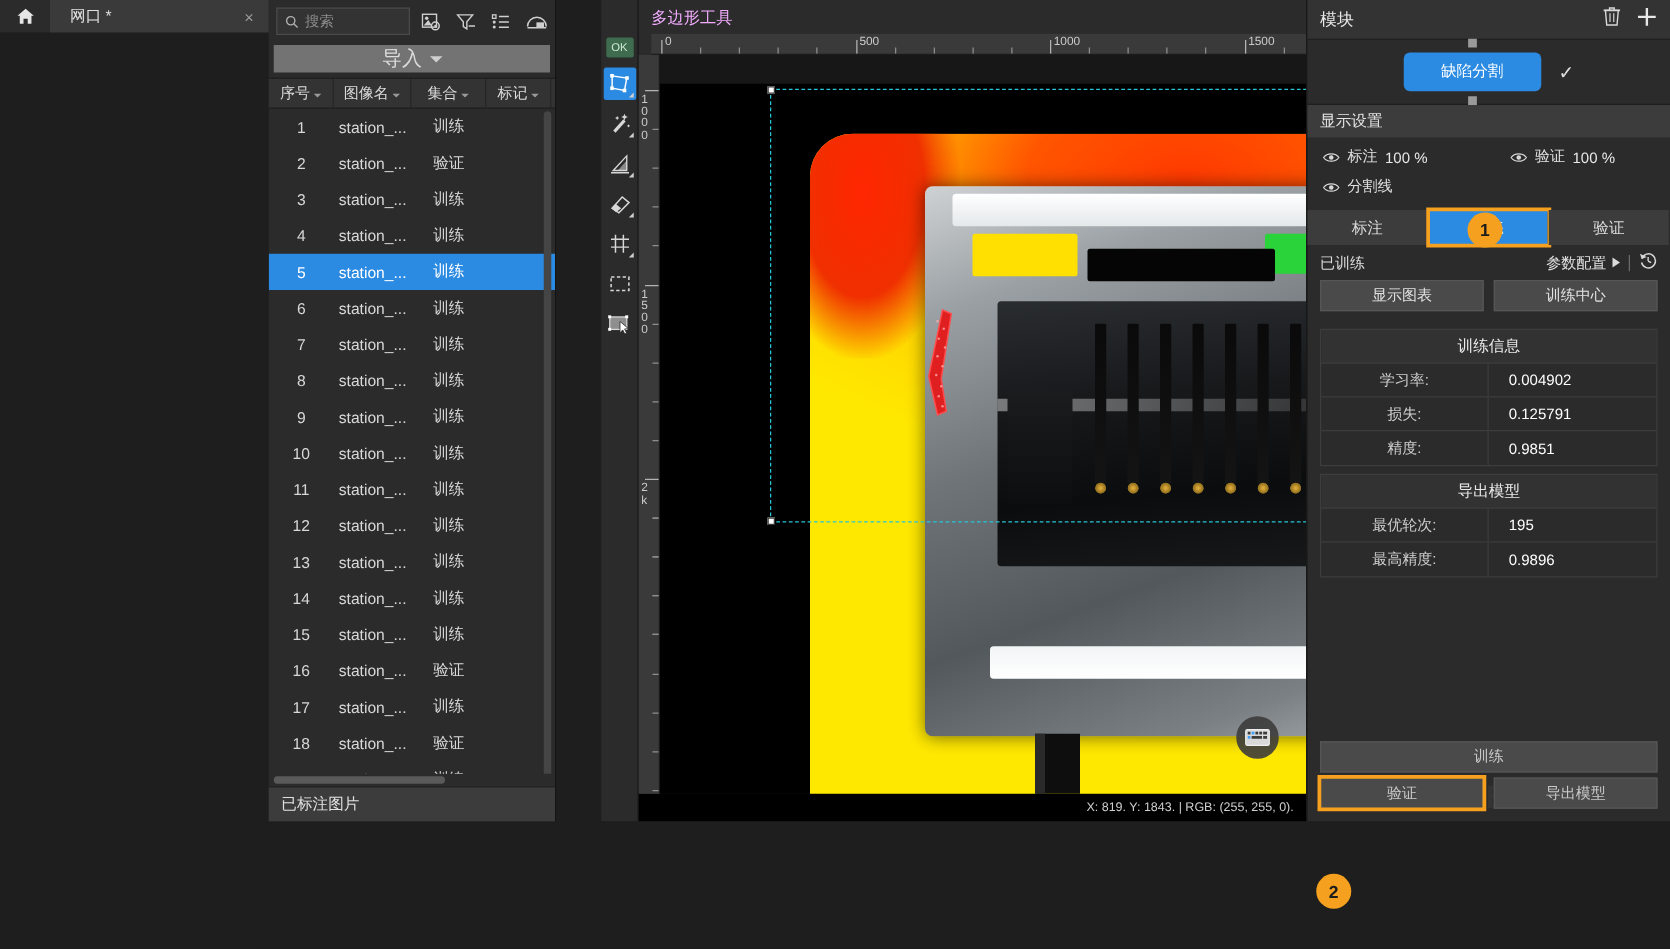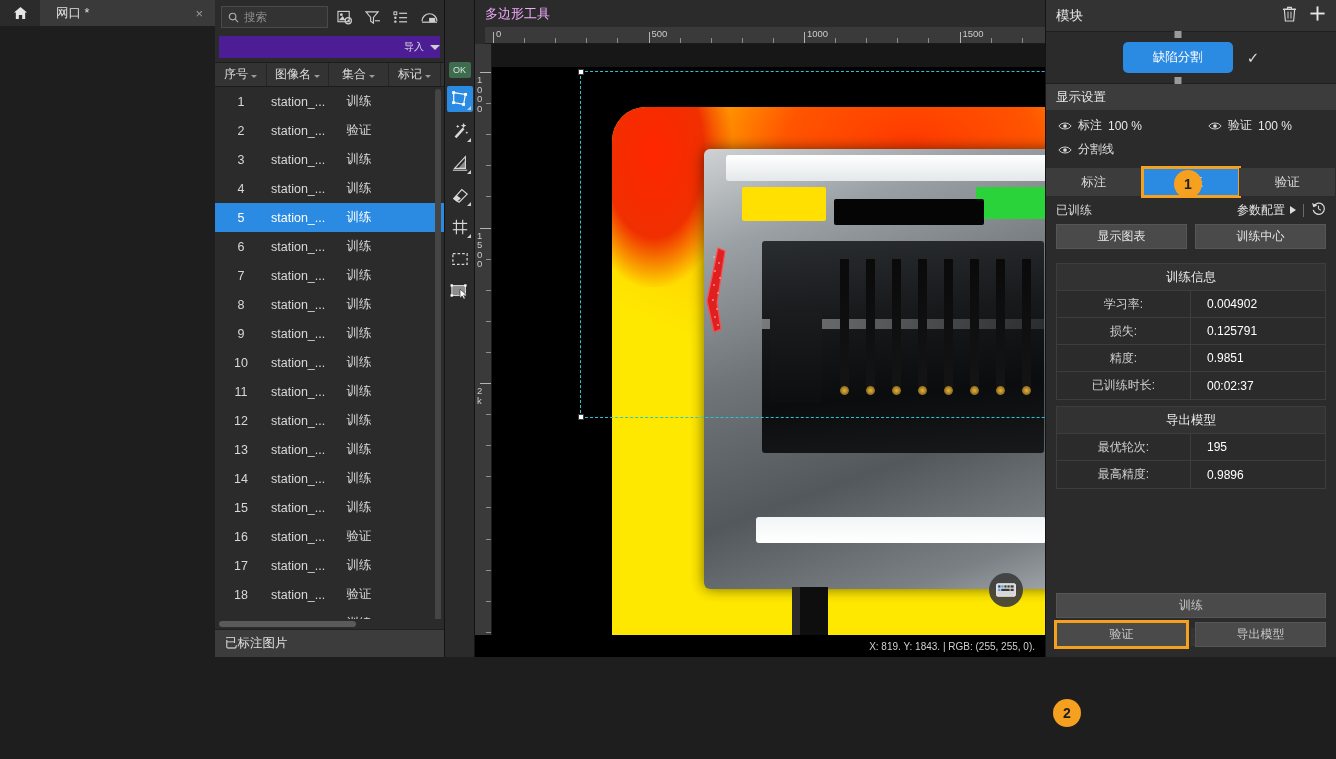--- a/index.html
+++ b/index.html
@@ -37,23 +37,23 @@
   }
   .search-row { display: flex; align-items: center; padding: 6px 4px 6px 6px; gap: 6px; }
   .searchbox {
     flex: 1; height: 22px; background: #333; border: 1px solid #4a4a4a;
     display: flex; align-items: center; padding: 0 6px; gap: 5px;
   }
   .searchbox .ph { font-size: 11.5px; color: #8d8d8d; }
   .icon-btn { width: 22px; height: 22px; display: flex; align-items: center; justify-content: center; }
 
   .import-bar {
-    margin: 2px 4px 4px 4px; height: 22px; background: #4c1d95;
-    display: flex; align-items: center; justify-content: flex-end; gap: 6px;
-    font-size: 10px; color: #dcdcdc;
+    margin: 2px 4px 4px 4px; height: 22px; background: #737373;
+    display: flex; align-items: center; justify-content: center; gap: 6px;
+    font-size: 16px; color: #dcdcdc;
   }
   .caret-down { width: 0; height: 0; border-left: 5px solid transparent; border-right: 5px solid transparent; border-top: 5px solid #cfcfcf; }
 
   .tbl-head {
     display: flex; height: 25px; align-items: stretch;
     background: #333; border-top: 1px solid #1c1c1c; border-bottom: 1px solid #1c1c1c;
     font-size: 12px; color: #dcdcdc;
   }
   .th { display: flex; align-items: center; justify-content: center; gap: 3px;
         border-right: 1px solid #262626; }
@@ -81,21 +81,21 @@
   .progress-wrap { padding: 8px 10px 10px 10px; background: #2b2b2b; }
   .progress {
     height: 18px; background: #2b8ae2; border-radius: 9px;
     display: flex; align-items: center; justify-content: center;
     font-size: 11.5px; color: #fff;
   }
 
   
   .toolstrip {
     width: 30px; flex: 0 0 30px; background: #2b2b2b; display: flex; flex-direction: column;
-    align-items: center; padding-top: 62px; gap: 6px; border-right: 1px solid #141414;
+    align-items: center; padding-top: 30px; gap: 6px; border-right: 1px solid #141414; margin-left: 36px;
   }
   .ok-chip {
     width: 22px; height: 16px; background: #3f6b4f; color: #cfe8d6; font-size: 9px;
     display: flex; align-items: center; justify-content: center; border-radius: 2px;
     margin-bottom: 2px;
   }
   .tool {
     width: 26px; height: 26px; display: flex; align-items: center; justify-content: center;
     position: relative; border-radius: 2px;
   }
@@ -807,24 +807,20 @@
           <div class="info-v">0.004902</div>
         </div>
         <div class="info-row">
           <div class="info-k">损失:</div>
           <div class="info-v">0.125791</div>
         </div>
         <div class="info-row">
           <div class="info-k">精度:</div>
           <div class="info-v">0.9851</div>
         </div>
-        <div class="info-row">
-          <div class="info-k">已训练时长:</div>
-          <div class="info-v">00:02:37</div>
-        </div>
       </div>
 
       <div class="info-table">
         <div class="info-head">导出模型</div>
         <div class="info-row">
           <div class="info-k">最优轮次:</div>
           <div class="info-v">195</div>
         </div>
         <div class="info-row">
           <div class="info-k">最高精度:</div>

